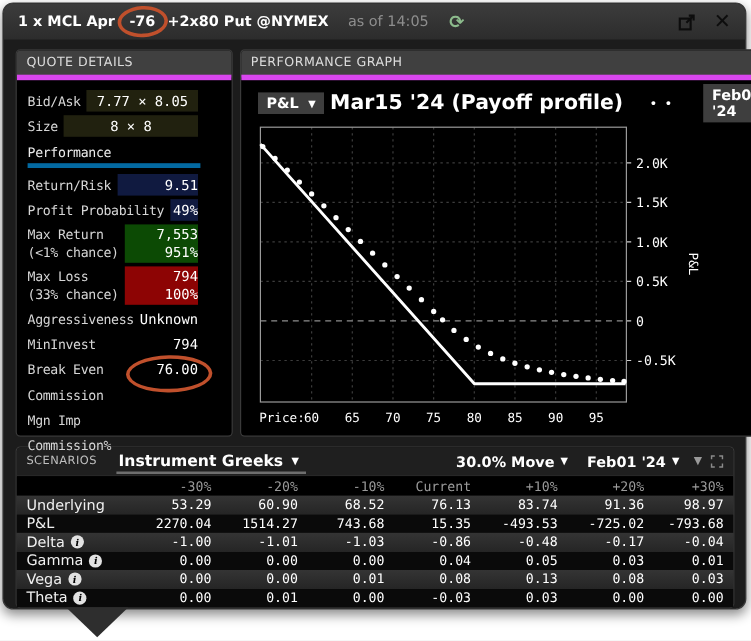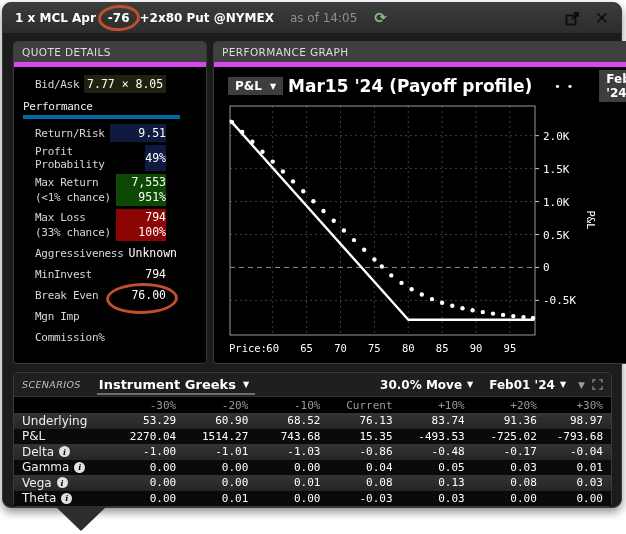--- a/index.html
+++ b/index.html
@@ -24,21 +24,21 @@
   .panel{background:#000;border:1px solid #3a3a3a;border-radius:4px;overflow:visible;}
   .panel-header{height:20px;background:#404040;border-bottom:5px solid #d946ef;color:#dcdcdc;
                 font-size:10.5px;display:flex;align-items:center;padding:0 8px;letter-spacing:.4px;
                 border-radius:3px 3px 0 0;}
   .ph-space{flex:1;}
   .chev{color:#9a9a9a;font-size:9px;margin-right:7px;cursor:pointer;}
   .quote{width:192px;height:321px;}
   .perf{flex:1;height:321px;}
   
   .qbody{padding:5px 0 0 0;font-family:"DejaVu Sans Mono","Liberation Mono",monospace;}
-  .qrow{display:flex;align-items:stretch;padding:0 28px 0 9px;margin:3px 12px;}
+  .qrow{display:flex;align-items:stretch;padding:0 28px 0 9px;margin:3px 0;}
   .qlabel{color:#d6d6d6;font-size:11px;letter-spacing:-.3px;display:flex;flex-direction:column;justify-content:center;}
   .qlabel span{line-height:15px;}
   .qvalue{flex:1;margin-left:5px;color:#fff;font-size:11.5px;display:flex;flex-direction:column;
           justify-content:center;align-items:flex-end;padding:1px 0;min-height:16px;}
   .qvalue span{line-height:15px;}
   .qvalue.olive{background:#21210f;align-items:center;}
   .qvalue.navy{background:#101a40;}
   .qvalue.green{background:#0c4a04;}
   .qvalue.red{background:#8d0404;}
   .qsection{color:#ececec;font-size:11px;margin:7px 26px 5px 9px;padding-bottom:2px;
@@ -54,21 +54,21 @@
   .pnl-dd{width:46px;justify-content:space-between;}
   .profile{color:#fff;font-weight:bold;font-size:17px;margin-left:5px;white-space:nowrap;}
   .pdots{color:#fff;font-size:11px;letter-spacing:6px;margin-left:22px;cursor:pointer;}
   .date-dd{margin-left:20px;}
   svg.chart{display:block;margin:4px 0 0 1px;}
   svg.chart text{font-family:"DejaVu Sans Mono","Liberation Mono",monospace;}
   
   .scen{margin:8px 9px 0 10px;height:133px;background:#000;border:1px solid #3a3a3a;border-radius:4px;}
   .scen-header{height:23px;display:flex;align-items:center;background:#1f1f1f;border-bottom:1px solid #333;
                padding:0 8px;border-radius:3px 3px 0 0;}
-  .scen-title{color:#c0c0c0;font-size:9.5px;letter-spacing:.4px;margin-right:16px;font-style:italic;}
+  .scen-title{color:#c0c0c0;font-size:9.5px;letter-spacing:.4px;margin-right:16px;}
   .greeks{color:#fff;font-weight:bold;font-size:13px;display:flex;align-items:center;gap:7px;cursor:pointer;
           padding:2px 6px 3px 2px;box-shadow:inset 0 -2px 0 #6e6e6e;}
   .greeks .arr,.mini .arr{font-size:8px;}
   .mini{color:#fff;font-weight:bold;font-size:12px;display:flex;align-items:center;gap:5px;cursor:pointer;margin-left:16px;}
   .stable{font-size:11px;}
   .srow{display:grid;grid-template-columns:92px repeat(7,1fr);align-items:center;height:15.5px;}
   .srow.head{color:#9a9a9a;height:16px;background:#000;}
   .srow.lite{background:linear-gradient(#343434,#252525);}
   .srow.dark{background:#0a0a0a;}
   .scell{text-align:right;color:#fff;padding-right:2px;font-family:"DejaVu Sans Mono","Liberation Mono",monospace;}
@@ -111,20 +111,24 @@
 
       <div class="panel quote">
         <div class="panel-header">
           <span>QUOTE DETAILS</span>
         </div>
         <div class="qbody">
             <div class="qrow">
               <div class="qlabel">Bid/Ask</div>
               <div class="qvalue olive">7.77 × 8.05</div>
             </div>
+            <div class="qrow">
+              <div class="qlabel">Size</div>
+              <div class="qvalue olive">8 × 8</div>
+            </div>
             <div class="qsection">Performance</div>
             <div class="qrow">
               <div class="qlabel">Return/Risk</div>
               <div class="qvalue navy">9.51</div>
             </div>
             <div class="qrow">
               <div class="qlabel">Profit Probability</div>
               <div class="qvalue navy">49%</div>
             </div>
             <div class="qrow">
@@ -153,20 +157,24 @@
             </div>
             <div class="qrow">
               <div class="qlabel">MinInvest</div>
               <div class="qvalue">794</div>
             </div>
             <div class="qrow">
               <div class="qlabel">Break Even</div>
               <div class="qvalue">
                 <span class="beanno">76.00</span>
               </div>
+            </div>
+            <div class="qrow">
+              <div class="qlabel">Commission</div>
+              <div class="qvalue"></div>
             </div>
             <div class="qrow">
               <div class="qlabel">Mgn Imp</div>
               <div class="qvalue"></div>
             </div>
             <div class="qrow">
               <div class="qlabel">Commission%</div>
               <div class="qvalue"></div>
             </div>
           </div>

